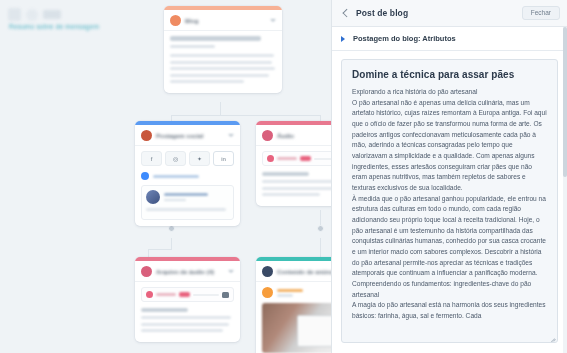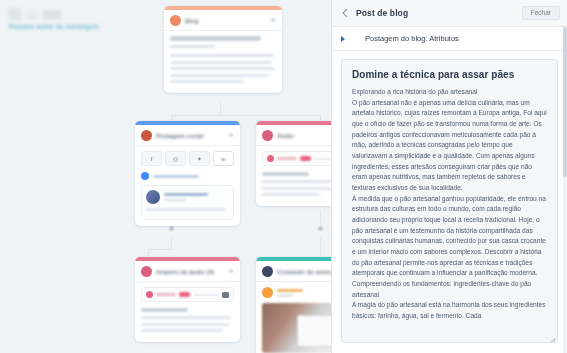--- a/index.html
+++ b/index.html
@@ -182,21 +182,21 @@
     border-bottom: 1px solid #e6ebf0;
     display: flex; align-items: center; gap: 8px;
     padding: 0 9px;
   }
   .tri-icon {
     width: 0; height: 0; flex: 0 0 auto;
     border-top: 3.2px solid transparent;
     border-bottom: 3.2px solid transparent;
     border-left: 4.4px solid #2f6fd0;
   }
-  .panel-sub-label { font-size: 7.5px; font-weight: 400; color: #32404f; margin-left: 12px; }
+  .panel-sub-label { font-size: 7.5px; font-weight: 700; color: #32404f; }
 
   .panel-body {
     flex: 1 1 auto; padding: 8px 9px 10px 9px;
     overflow: hidden;
   }
   .doc-box {
     height: 100%;
     background: #f4f7fa;
     border: 1px solid #dbe2e9;
     border-radius: 3px;

